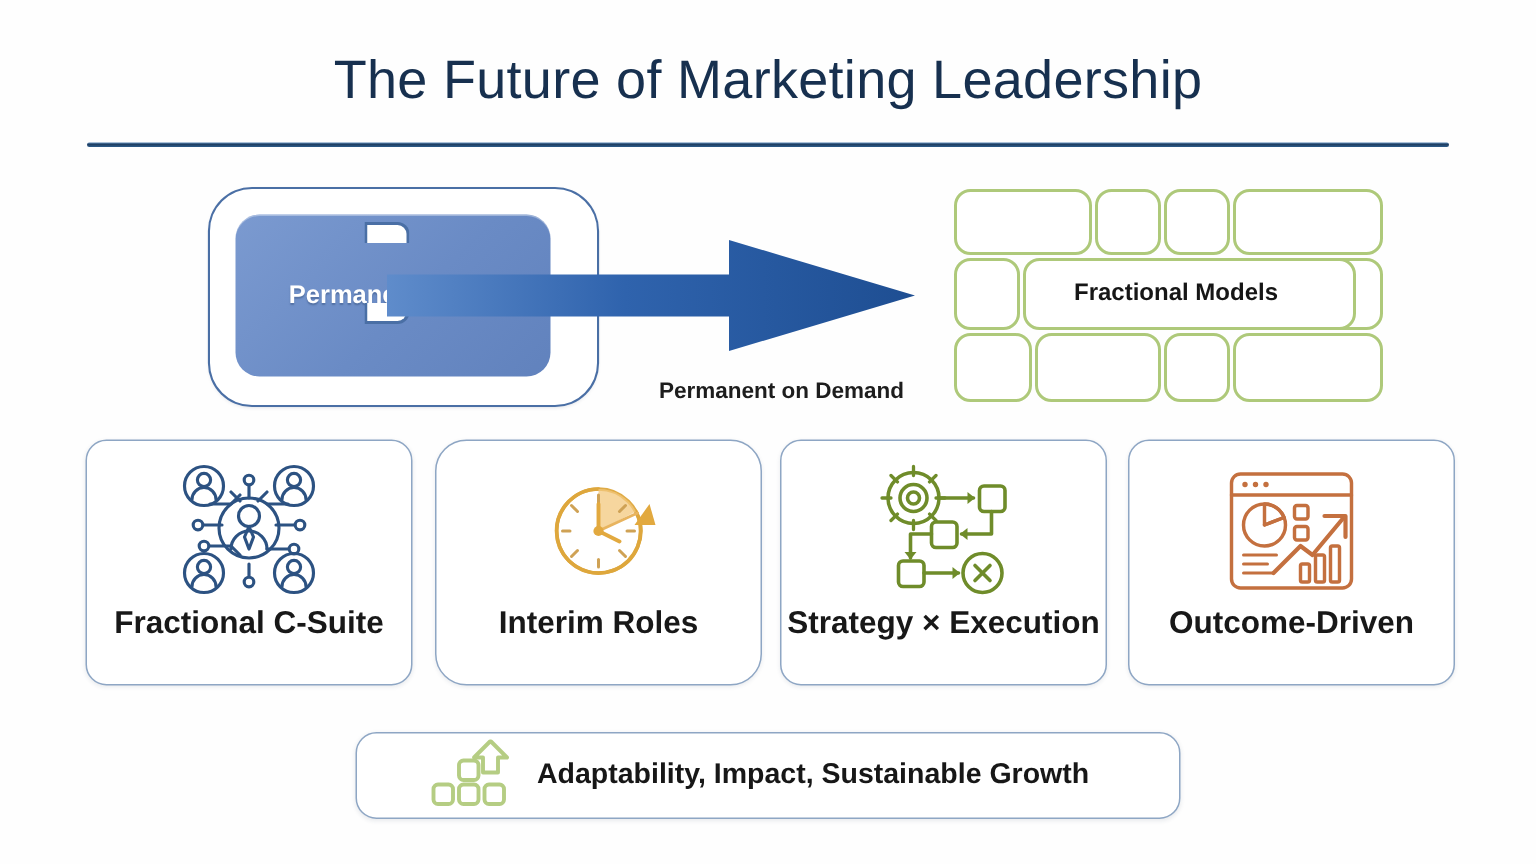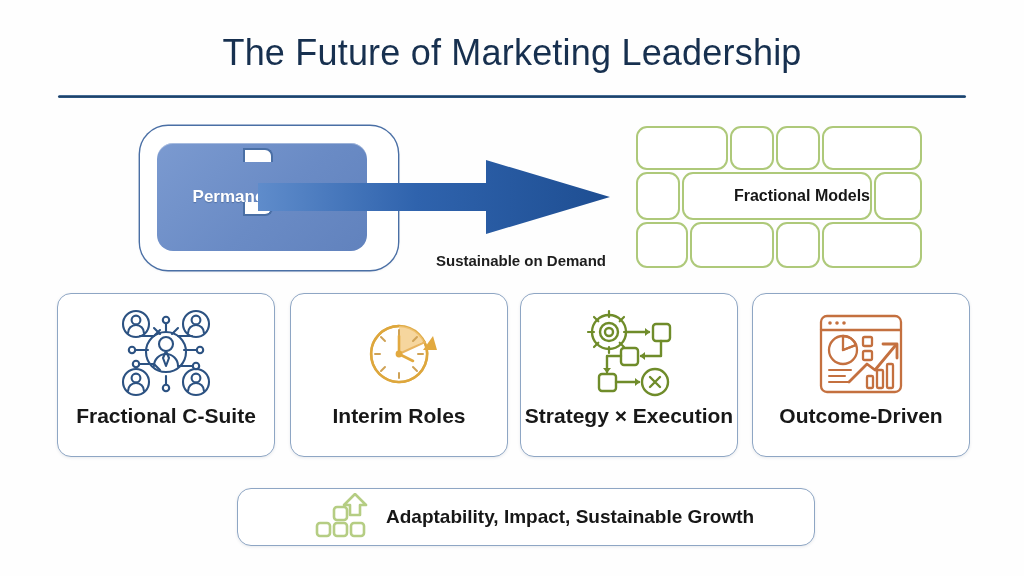--- a/index.html
+++ b/index.html
@@ -55,44 +55,44 @@
     font-size:15px;font-weight:bold;color:#1d1d1d;
   }
 
   
   .bricks{position:absolute;left:632px;top:10px;width:290px;height:148px;}
   .brick{
     position:absolute;border:2.2px solid #aec97a;border-radius:11px;
     background:#ffffff;
   }
   .brick-center{
-    display:flex;align-items:center;justify-content:flex-end;
-    z-index:3;background:#ffffff;
+    display:flex;align-items:center;justify-content:flex-start;
+    z-index:3;background:#ffffff;padding-left:32px;
   }
   .brick-center span{font-size:16px;font-weight:bold;color:#161616;white-space:nowrap;}
 
   
   .card{
     position:absolute;top:293px;width:216px;height:162px;
     border:1.6px solid #8ea6c4;border-radius:14px;background:#ffffff;
     box-shadow:0 1px 3px rgba(40,60,90,.10);
     display:flex;flex-direction:column;align-items:center;justify-content:flex-start;
   }
   .card .ico{margin-top:12px;height:96px;display:flex;align-items:center;justify-content:center;}
   .card .cap{
     font-size:21px;font-weight:bold;color:#181818;margin-top:2px;white-space:nowrap;
   }
-  #card0{left:57px;} #card1{left:290px;} #card2{left:520px;} #card3{left:752px;}
+  #card0{left:57px;} #card1{left:290px;border-radius:21px;} #card2{left:520px;} #card3{left:752px;}
 
   
   .banner{
     position:absolute;left:237px;top:488px;width:548px;height:56px;
     border:1.6px solid #8ea6c4;border-radius:14px;background:#ffffff;
     box-shadow:0 1px 3px rgba(40,60,90,.10);
-    display:flex;align-items:center;padding-left:28px;
+    display:flex;align-items:center;
   }
   .banner .bico{margin-left:48px;margin-right:14px;display:flex;align-items:center;}
   .banner .btxt{font-size:19px;font-weight:bold;color:#171717;}
 </style>
 </head>
 <body>
 
 <div id="slide">
 
   <div class="title">The Future of Marketing Leadership</div>
@@ -113,21 +113,21 @@
         <defs>
           <linearGradient id="agrad" x1="0" y1="0" x2="1" y2="0">
             <stop offset="0%" stop-color="#5f8ccb"></stop>
             <stop offset="45%" stop-color="#2f63ad"></stop>
             <stop offset="100%" stop-color="#1e4e92"></stop>
           </linearGradient>
         </defs>
         <path d="M0,23 L228,23 L228,0 L352,37 L228,74 L228,51 L0,51 Z" fill="url(#agrad)"></path>
       </svg>
     </div>
-    <div class="arrow-label">Sustainable on Demand</div>
+    <div class="arrow-label">Permanent on Demand</div>
 
     <div class="bricks">
 
       <div class="brick" style="left:4px;  top:4px;  width:88px;  height:40px;"></div>
       <div class="brick" style="left:98px; top:4px;  width:40px;  height:40px;"></div>
       <div class="brick" style="left:144px;top:4px;  width:40px;  height:40px;"></div>
       <div class="brick" style="left:190px;top:4px;  width:96px;  height:40px;"></div>
 
       <div class="brick" style="left:4px;  top:50px; width:40px;  height:44px;"></div>
       <div class="brick brick-center" style="left:50px; top:50px; width:186px; height:44px;">

